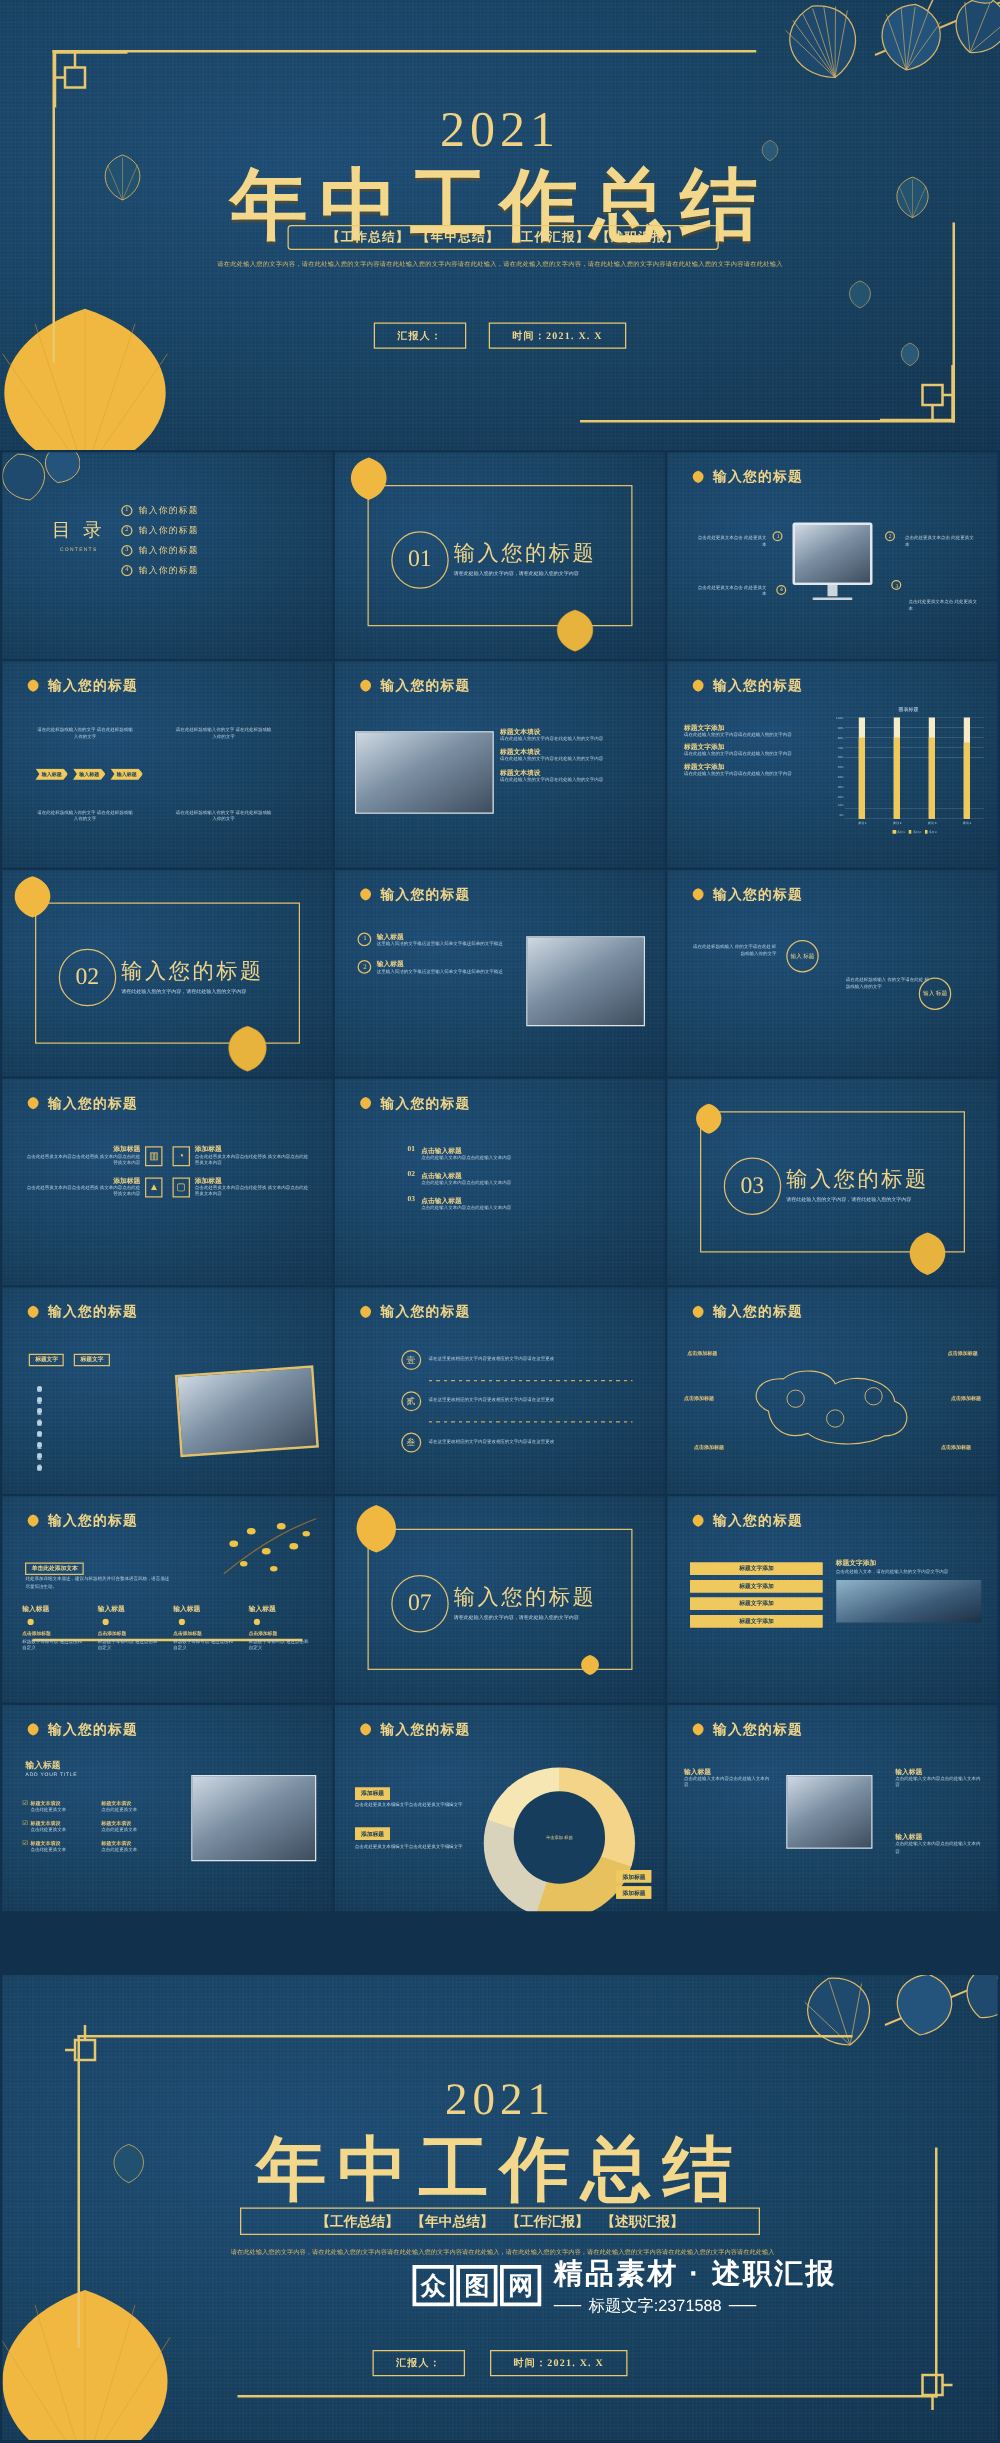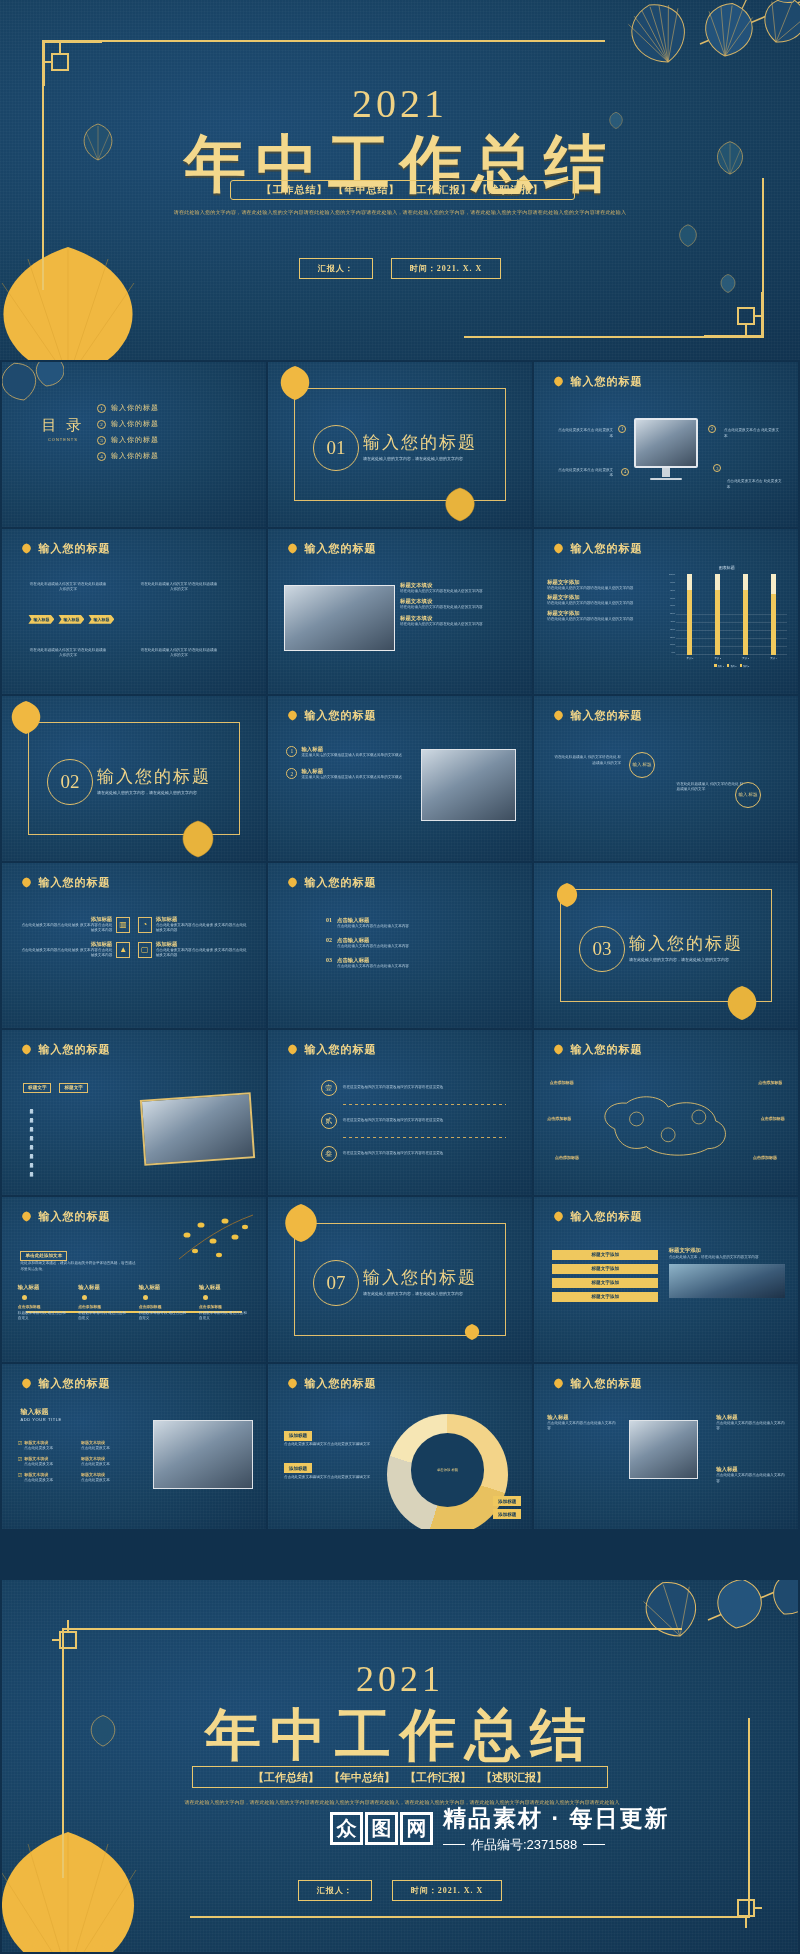--- a/index.html
+++ b/index.html
@@ -970,22 +970,22 @@
     </div>
   </div>
 
   <div class="wm">
     <div class="wm-logo">
       <div class="wm-box">众</div>
       <div class="wm-box">图</div>
       <div class="wm-box">网</div>
     </div>
     <div class="wm-right">
-      <div class="wm-top">精品素材 · 每日更新</div>
+      <div class="wm-top">精品素材 · 述职汇报</div>
       <div class="wm-bot">
         <span class="rule"></span>
-        <span>作品编号:2371588</span>
+        <span>标题文字:2371588</span>
         <span class="rule"></span>
       </div>
     </div>
   </div>
 
 </div>
 
 </body></html>

